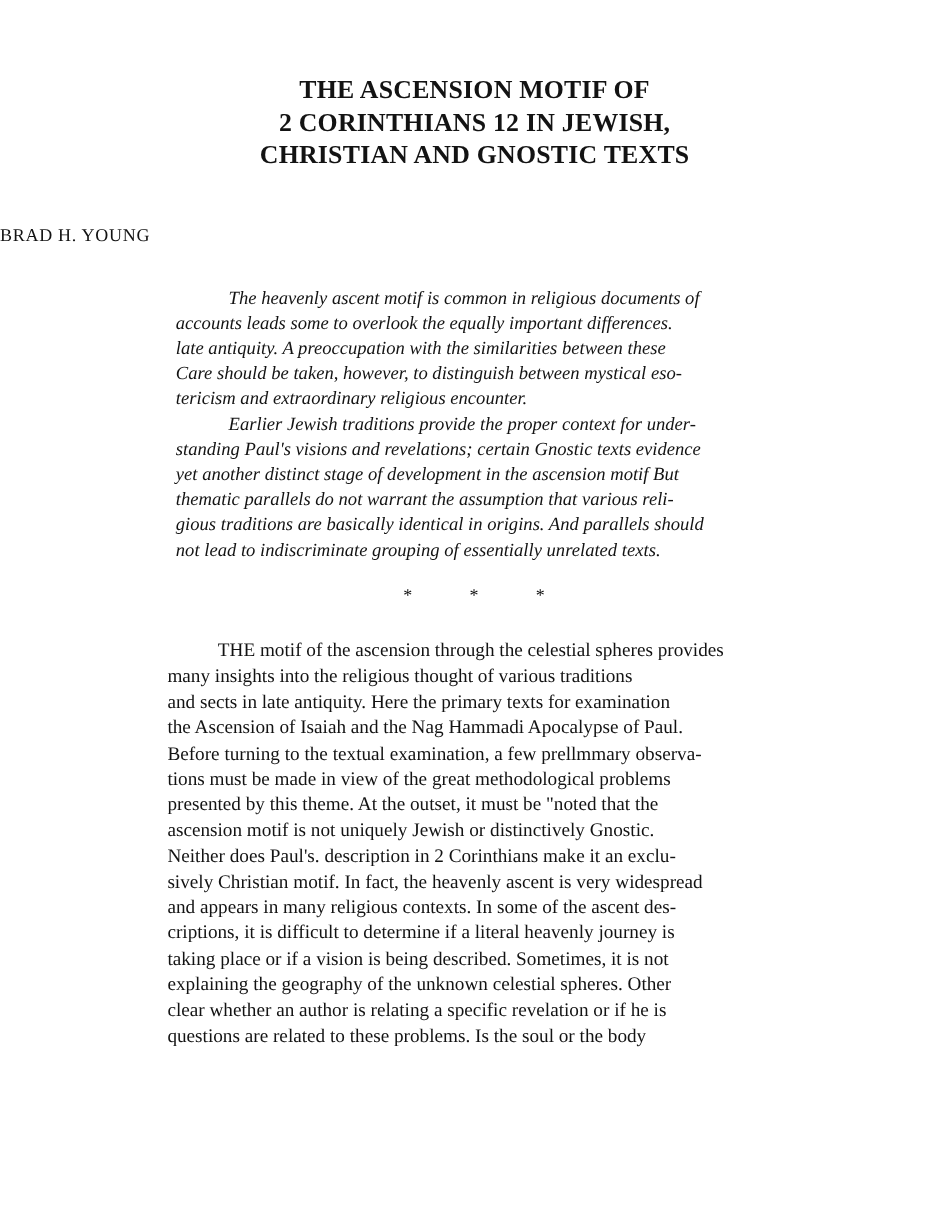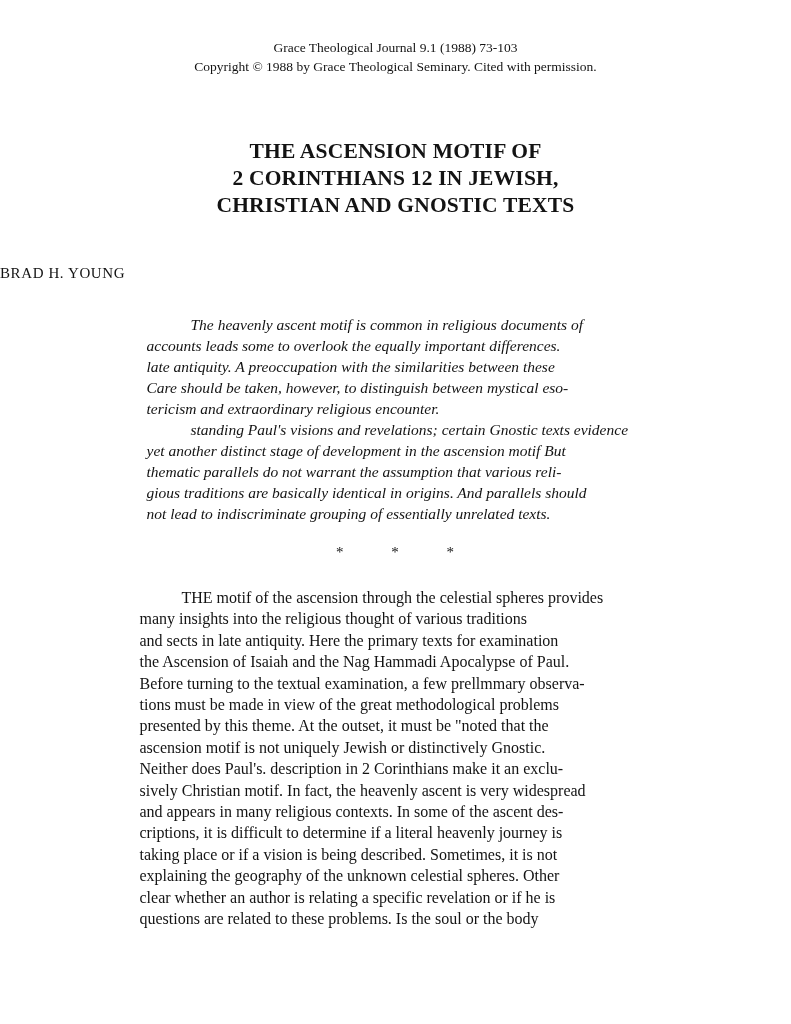--- a/index.html
+++ b/index.html
@@ -55,42 +55,39 @@
     line-height: 21.4px;
   }
   .body-text > div:first-child { text-indent: 42px; }
   .line { white-space: nowrap; }
 </style>
 </head>
 <body>
 
 <div class="page">
 
-  <div class="journal-header">
-    <div class="line">Grace Theological Journal 9.1 (1988) 73-103</div>
-    <div class="line">Copyright © 1988 by Grace Theological Seminary.  Cited with permission.</div>
-  </div>
 
   <div class="article-title">
       <div class="title-line">THE ASCENSION MOTIF OF</div>
       <div class="title-line">2 CORINTHIANS 12 IN JEWISH,</div>
       <div class="title-line">CHRISTIAN AND GNOSTIC TEXTS</div>
     </div>
 
   <div class="author-name">BRAD H. YOUNG</div>
 
   <div class="abstract">
     <div class="para">
         <div class="line">The heavenly ascent motif is common in religious documents of</div>
         <div class="line">accounts leads some to overlook the equally important differences.</div>
         <div class="line">late antiquity. A preoccupation with the similarities between these</div>
         <div class="line">Care should be taken, however, to distinguish between mystical eso-</div>
         <div class="line">tericism and extraordinary religious encounter.</div>
       </div>
     <div class="para">
+        <div class="line">Earlier Jewish traditions provide the proper context for under-</div>
         <div class="line">standing Paul's visions and revelations; certain Gnostic texts evidence</div>
         <div class="line">yet another distinct stage of development in the ascension motif But</div>
         <div class="line">thematic parallels do not warrant the assumption that various reli-</div>
         <div class="line">gious traditions are basically identical in origins. And parallels should</div>
         <div class="line">not lead to indiscriminate grouping of essentially unrelated texts.</div>
       </div>
   </div>
 
   <div class="section-separator">* * *</div>
 

